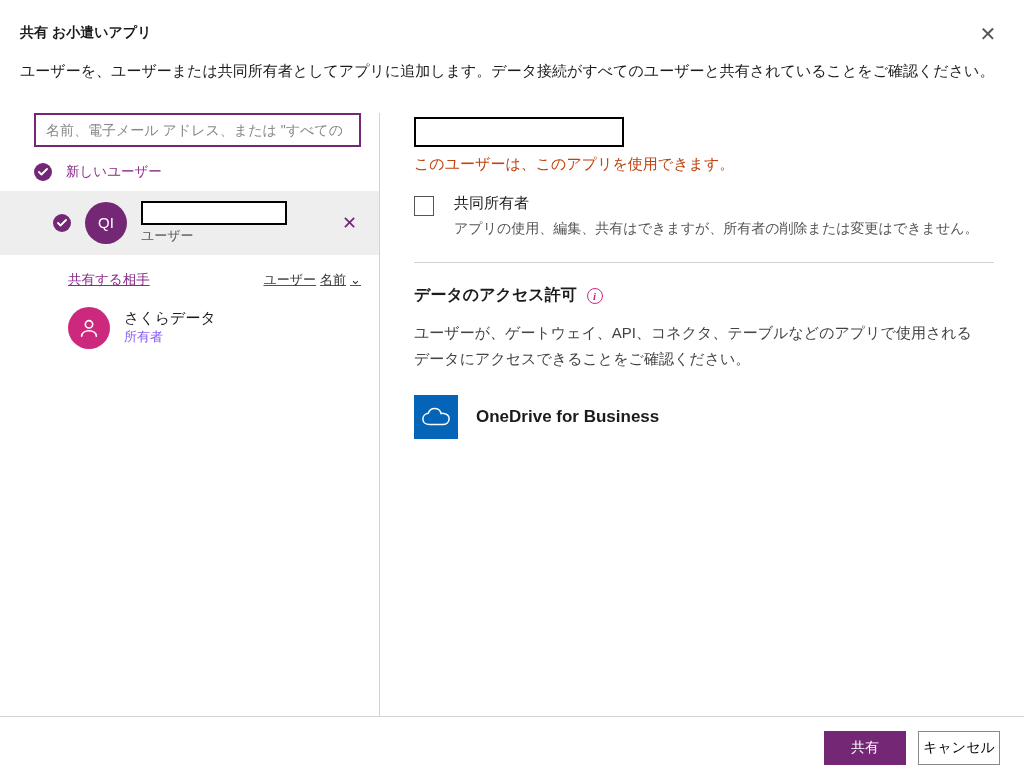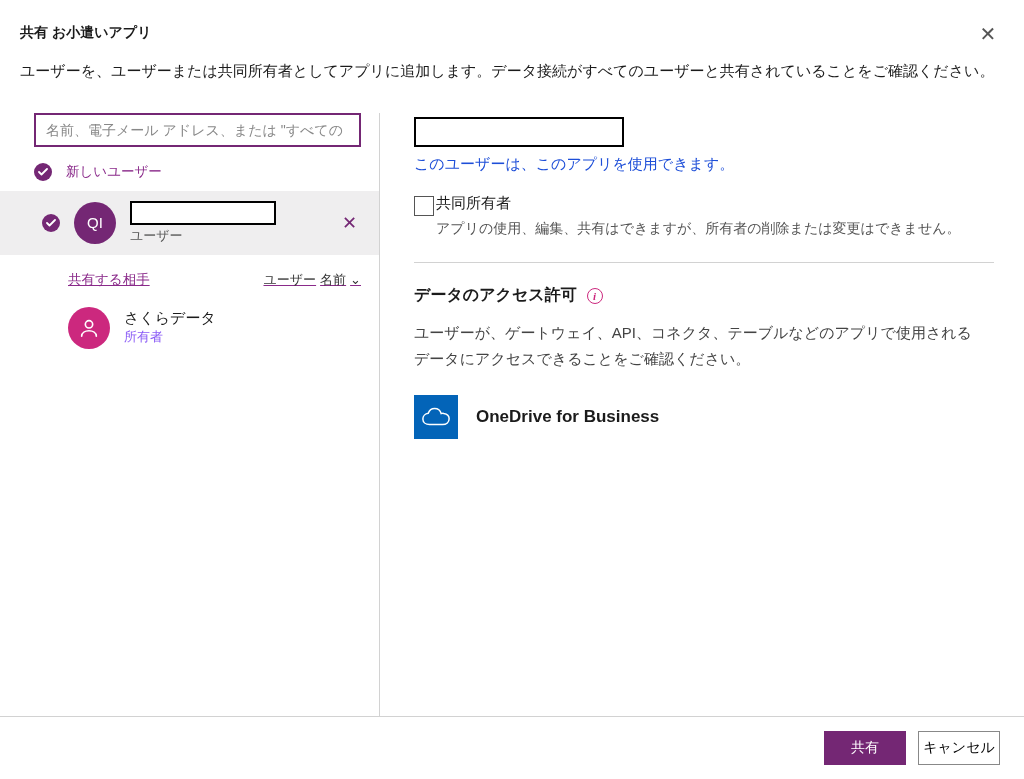--- a/index.html
+++ b/index.html
@@ -92,21 +92,21 @@
     border-radius: 50%;
     background: var(--purple);
     display: inline-flex; align-items: center; justify-content: center;
     flex-shrink: 0;
   }
   .check-circle svg { display: block; }
 
   .user-row {
     display: flex; align-items: center;
     background: var(--grey-row);
-    padding: 10px 18px 10px 42px;
+    padding: 10px 18px 10px 53px;
     gap: 14px;
     position: relative;
   }
   .user-row .check-circle { background: var(--purple); }
   .avatar {
     width: 42px; height: 42px;
     border-radius: 50%;
     display: flex; align-items: center; justify-content: center;
     font-size: 15px; font-weight: 500;
     color: #fff;
@@ -166,25 +166,25 @@
     padding: 0 30px 0 34px;
     overflow-y: auto;
   }
   .perm-name-box {
     border: 2px solid #000;
     width: 210px; height: 30px;
     margin: 4px 0 8px 0;
   }
   .perm-desc {
     font-size: 15px;
-    color: #1d4ed8;
+    color: #c2410c;
     margin: 0 0 20px 0;
   }
   .co-owner-block {
-    display: flex; gap: 2px;
+    display: flex; gap: 20px;
     margin-bottom: 22px;
   }
   .checkbox {
     width: 20px; height: 20px;
     border: 1.5px solid #555;
     flex-shrink: 0;
     cursor: pointer;
     margin-top: 2px;
   }
   .co-owner-text { display: flex; flex-direction: column; gap: 4px; }

